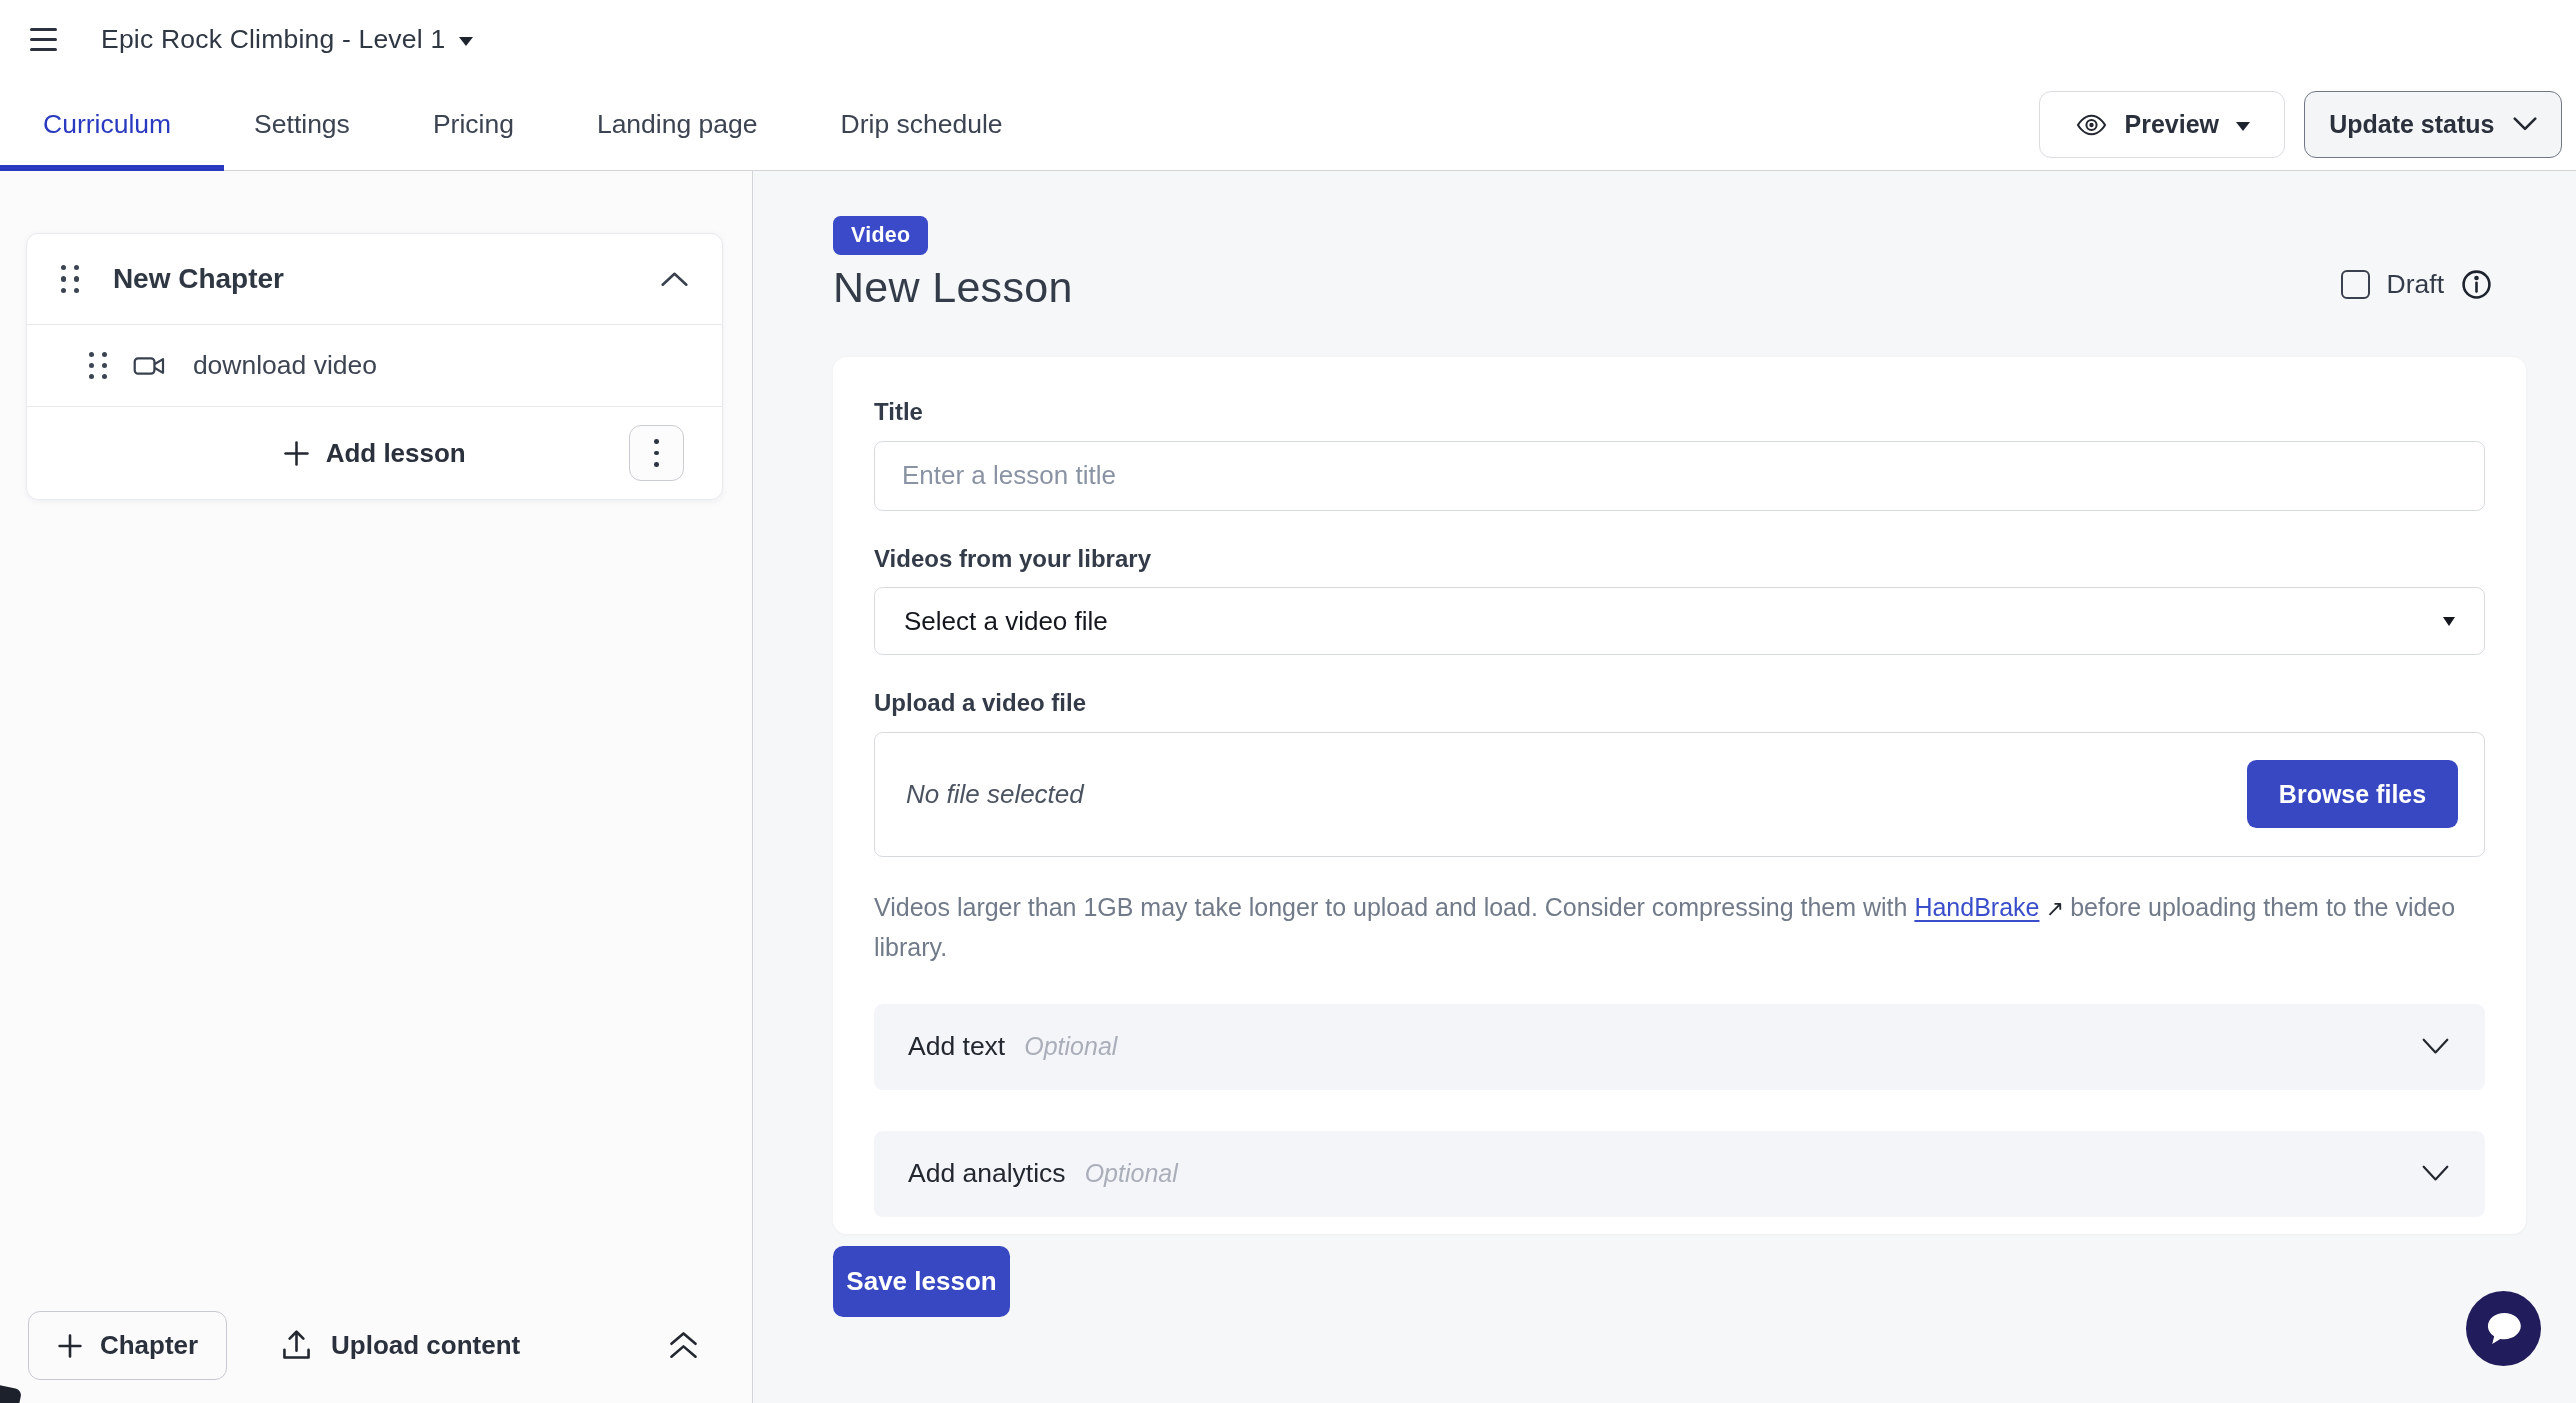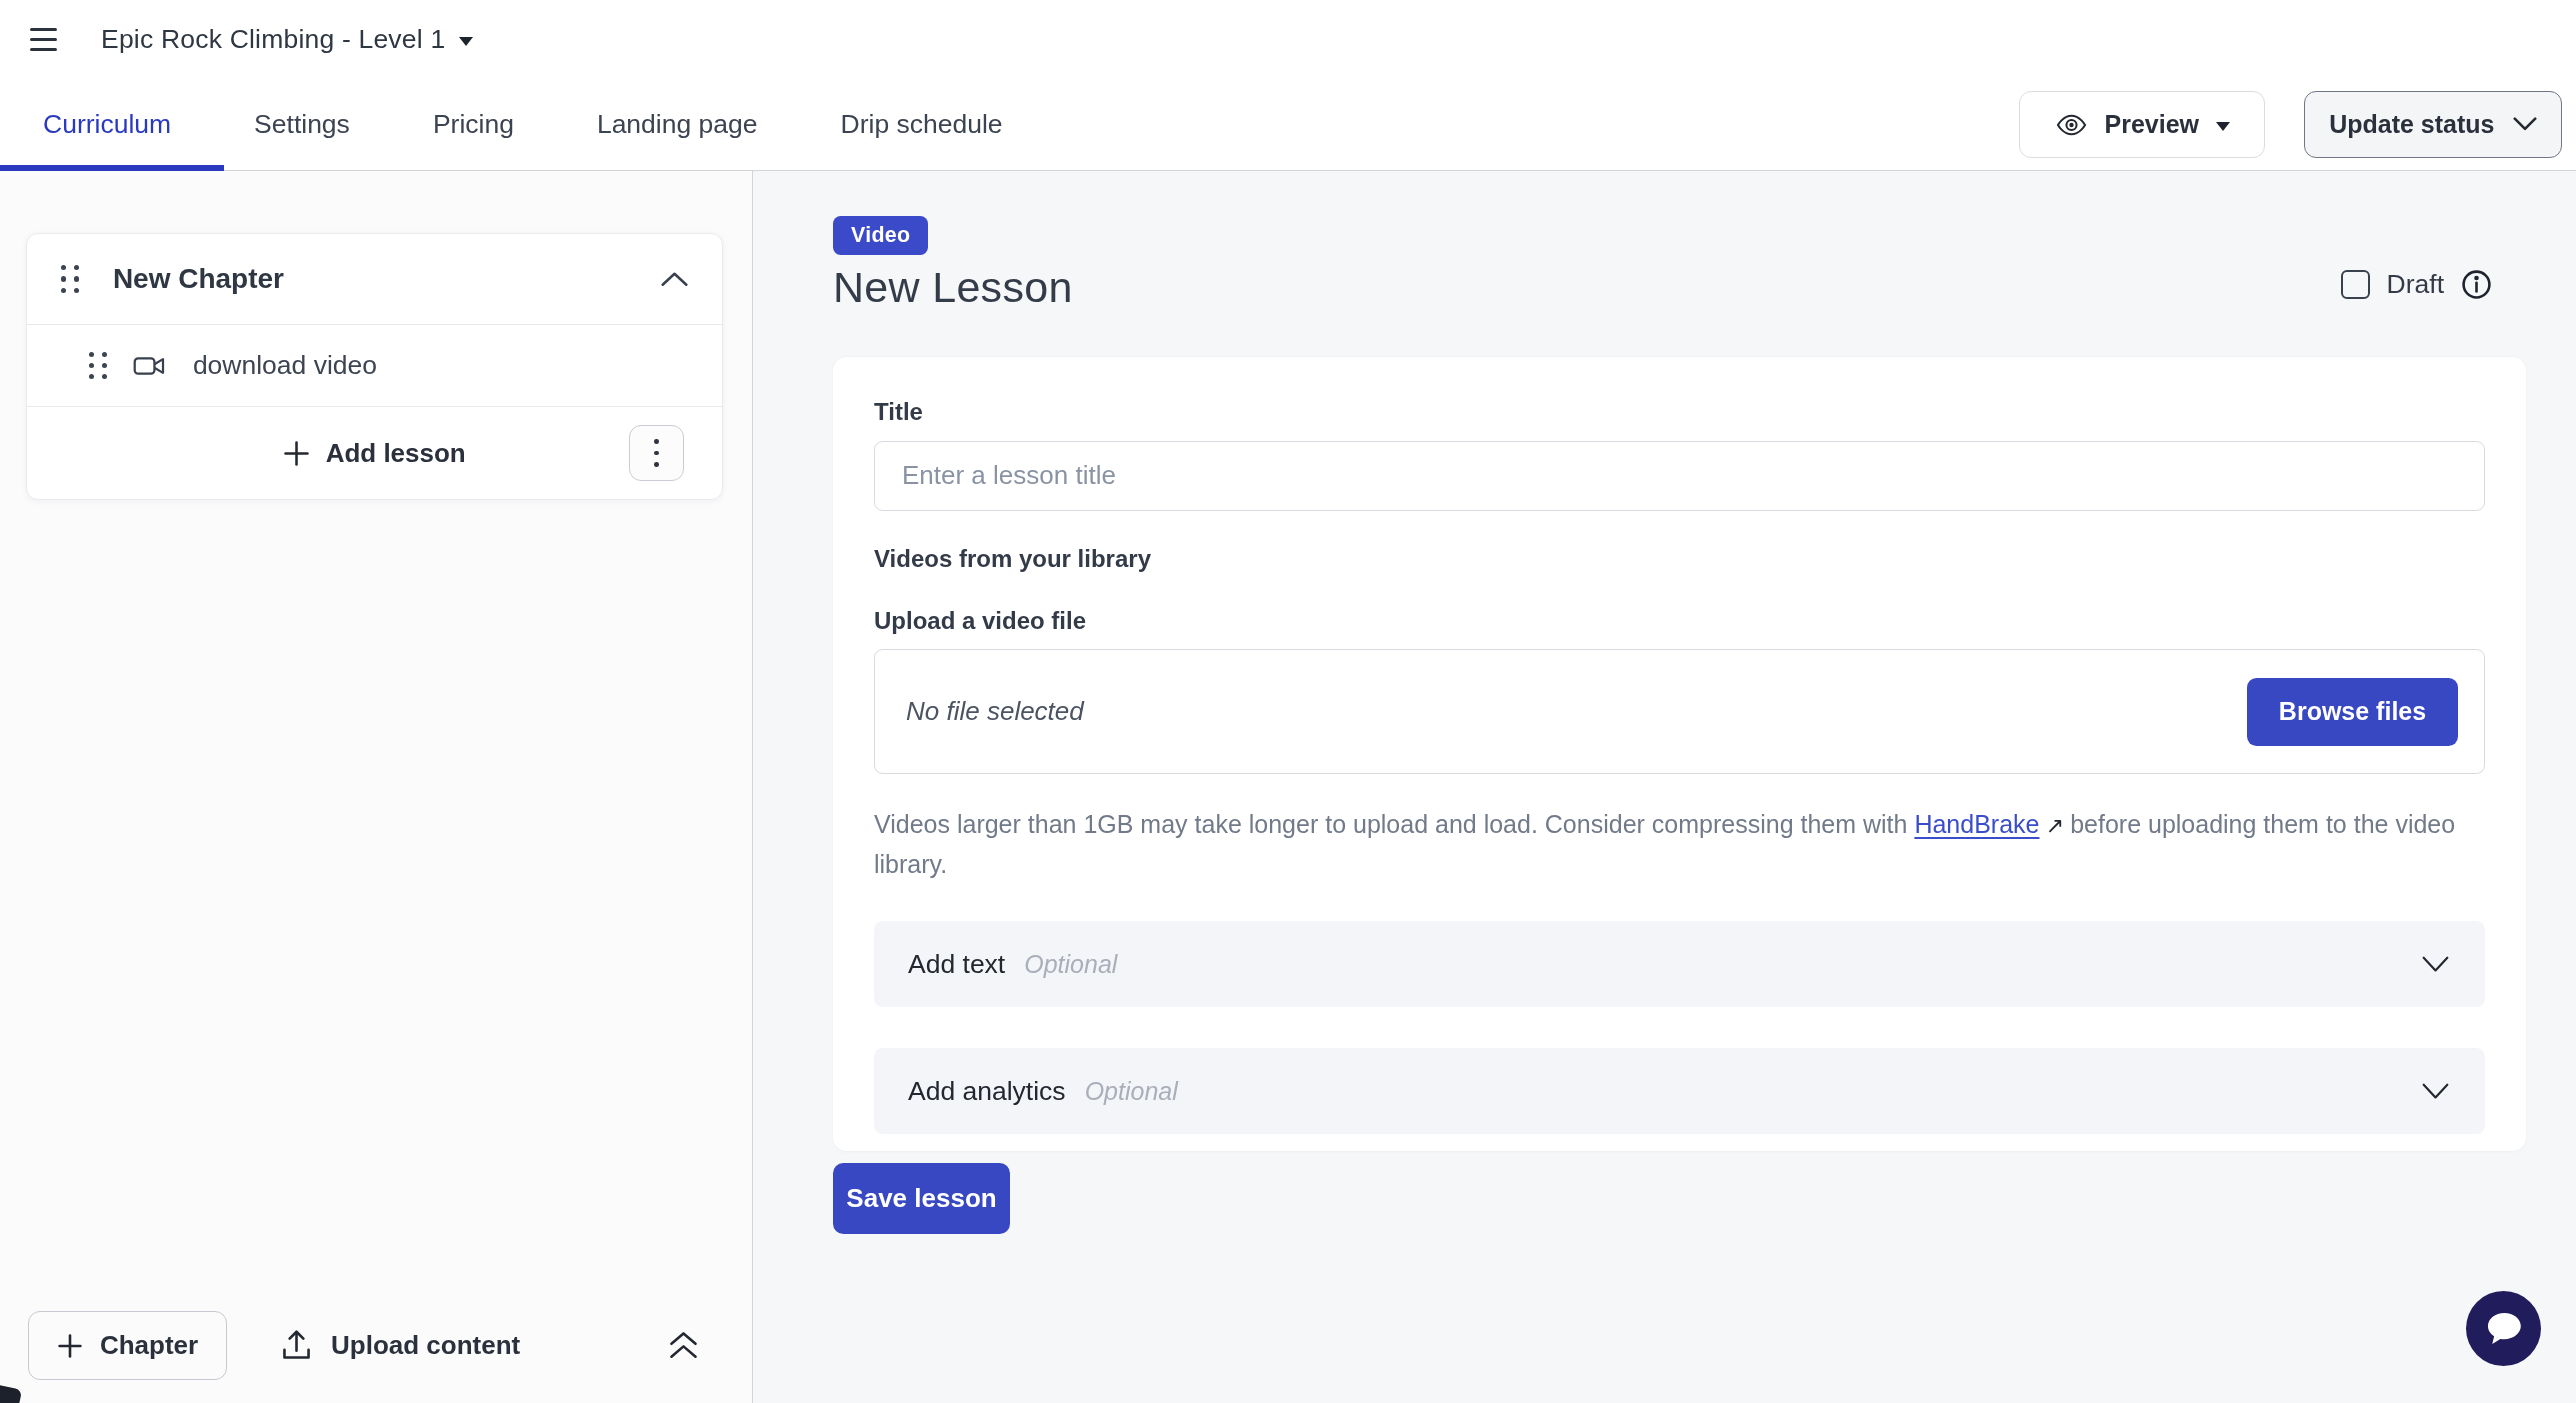--- a/index.html
+++ b/index.html
@@ -23,21 +23,21 @@
   .course-title{font-size:26.5px;font-weight:500;color:#2F3743;letter-spacing:0.2px;}
   .caret-down-fill{width:0;height:0;border-left:7.7px solid transparent;border-right:7.7px solid transparent;
     border-top:9.4px solid #1E242E;margin-top:3.4px;}
 
   
   .tabbar{height:92px;background:#fff;border-bottom:1.7px solid #D2D4D9;display:flex;align-items:center;position:relative;}
   .tabs{display:flex;gap:83px;padding-left:43px;align-items:center;}
   .tab{font-size:26.5px;font-weight:500;color:#3C4351;cursor:pointer;background:none;border:none;padding:0;font-family:inherit;}
   .tab.active{color:var(--tab-active);}
   .tab-underline{position:absolute;left:0;bottom:-1.7px;width:224px;height:6.8px;background:var(--tab-active);}
-  .tab-actions{margin-left:auto;display:flex;align-items:center;gap:39px;padding-right:13.7px;}
+  .tab-actions{margin-left:auto;display:flex;align-items:center;gap:19px;padding-right:13.7px;}
   .btn{display:flex;align-items:center;justify-content:center;cursor:pointer;font-family:inherit;}
   .preview-btn{width:246px;height:67px;background:#fff;border:1.7px solid #DADCE0;border-radius:12px;gap:17px;}
   .preview-btn .lbl{font-size:25px;font-weight:600;color:#2B313C;}
   .update-btn{width:258px;height:67px;background:#F4F5F7;border:1.7px solid #707683;border-radius:12px;gap:19px;}
   .update-btn .lbl{font-size:25px;font-weight:600;color:#2B313C;}
 
   
   .content{display:flex;height:1232px;background:#F6F7F9;}
   .sidebar{width:753px;flex:none;background:#FBFBFC;border-right:1.7px solid #D2D4D9;position:relative;}
 
@@ -266,20 +266,24 @@
         </button>
       </div>
     </div>
 
     <section class="form-card">
 
       <div class="field-label">Title</div>
       <input class="text-input" type="text" placeholder="Enter a lesson title" style="">
 
       <div class="field-label mt">Videos from your library</div>
+      <div class="select">
+        <span class="value">Select a video file</span>
+        <span class="select-caret"></span>
+      </div>
 
       <div class="field-label mt">Upload a video file</div>
       <div class="upload-box">
         <span class="no-file">No file selected</span>
         <button class="browse-btn">Browse files</button>
       </div>
 
 
       <p class="help"><span>Videos larger than 1GB may take longer to upload and load. Consider compressing them with </span><a>HandBrake</a><span class="dark-arrow"> ↗ </span><span>before uploading them to the video library.</span></p>
 

